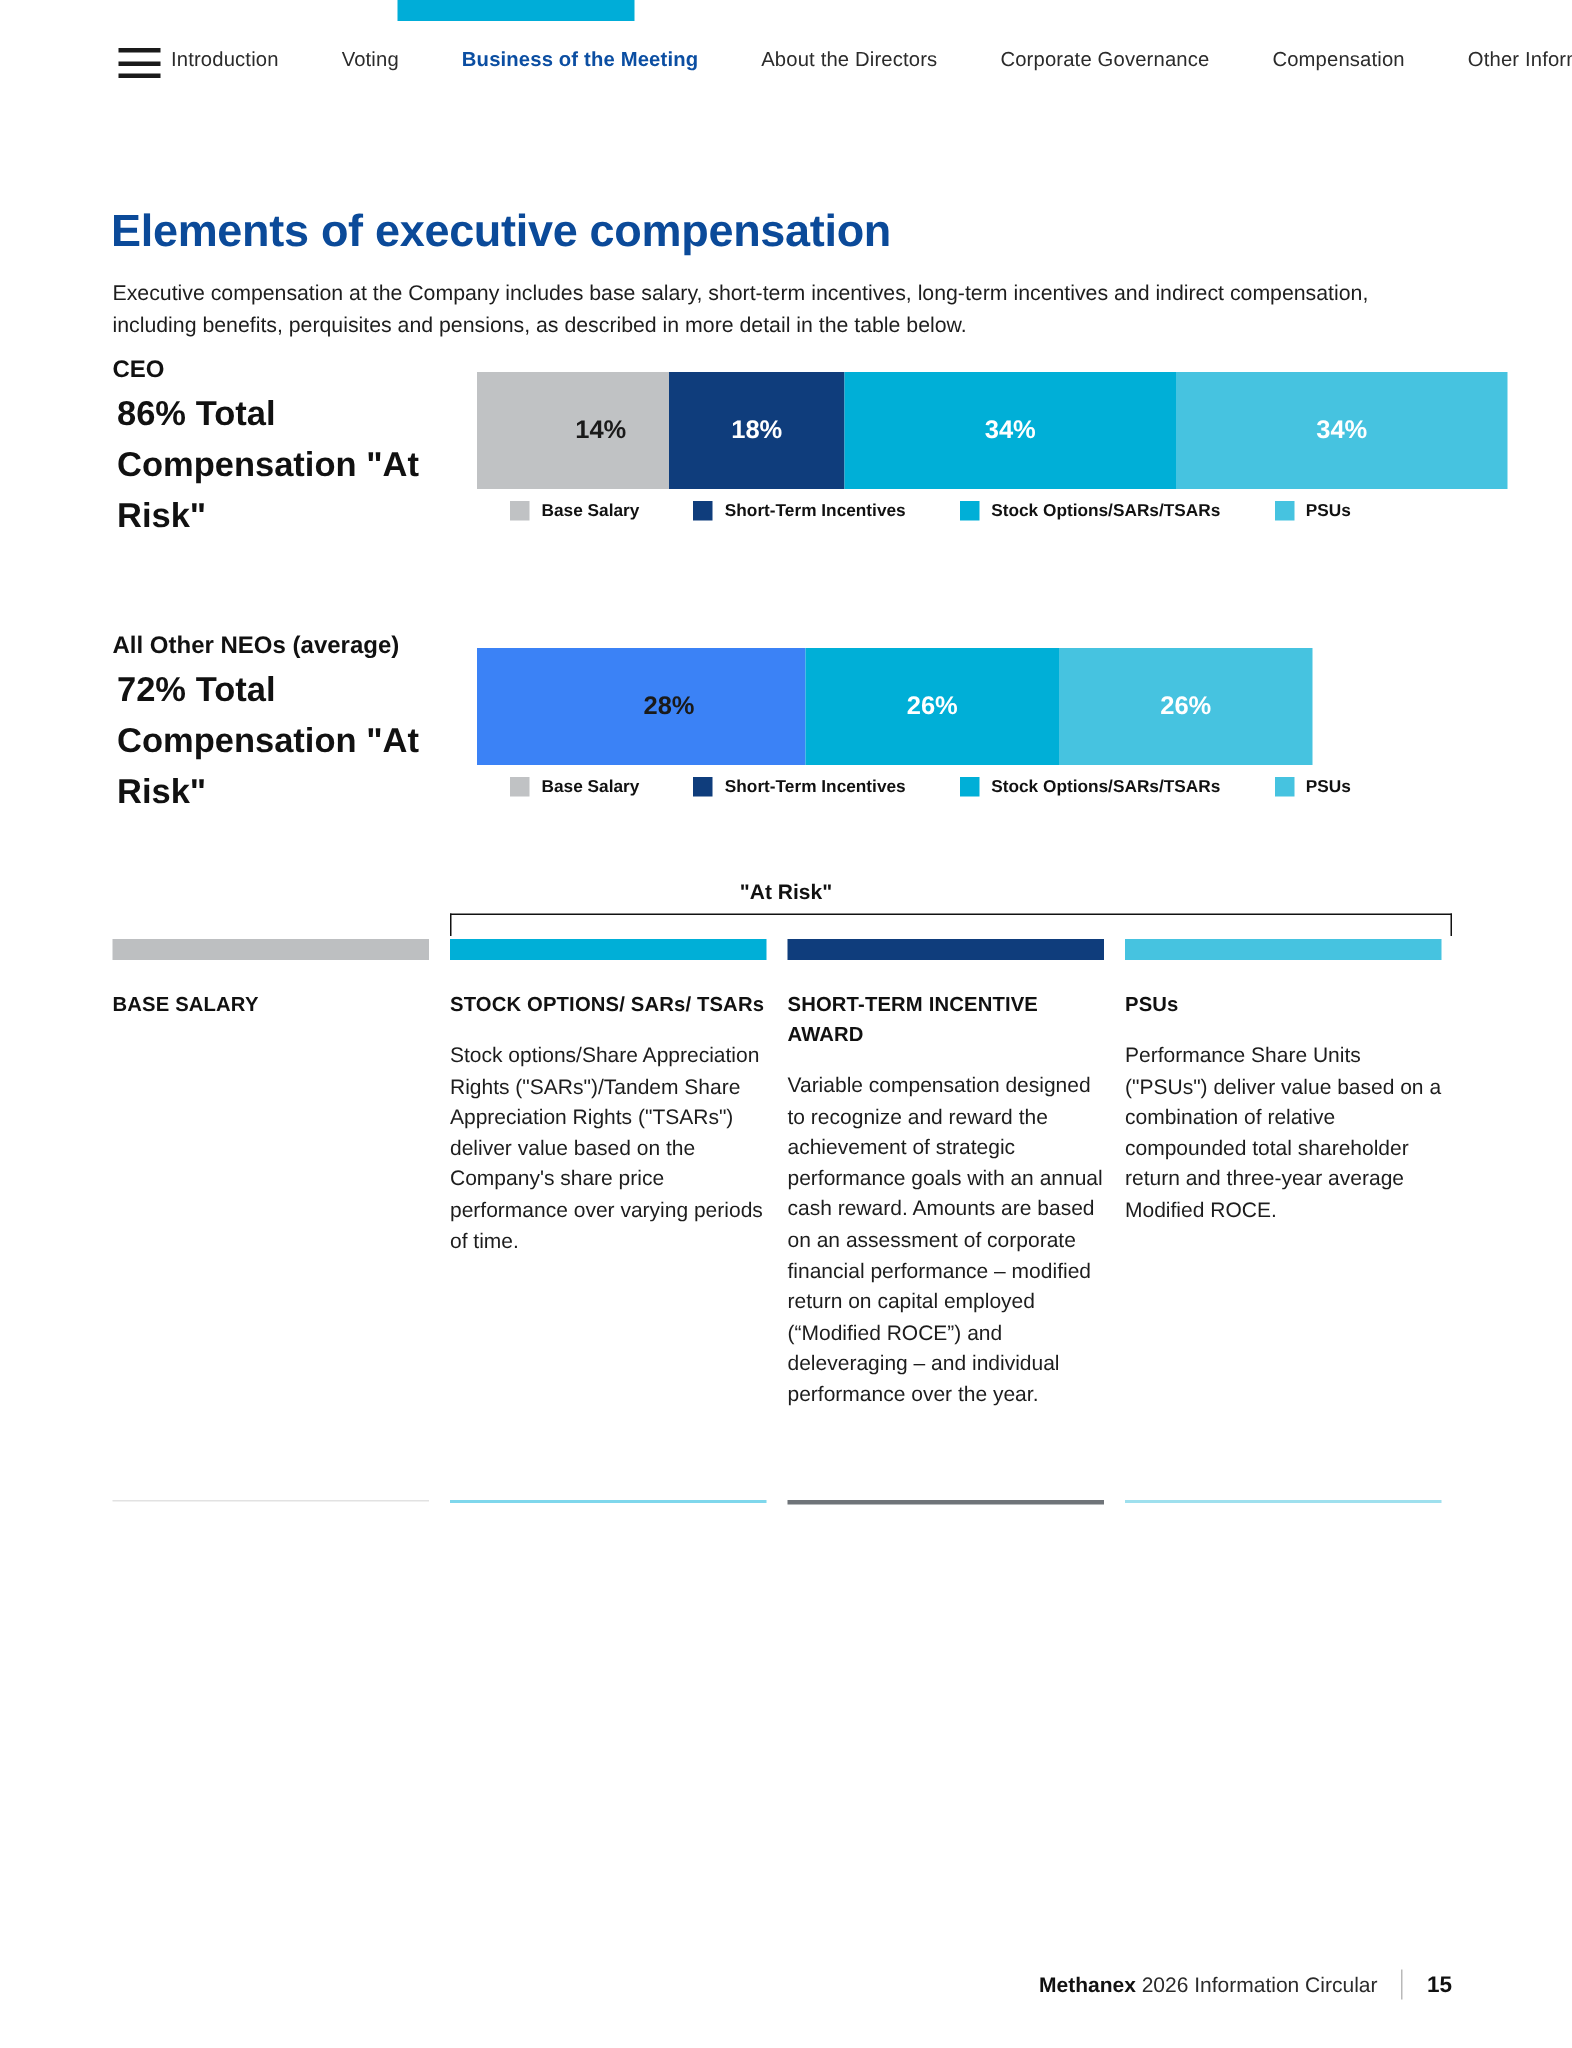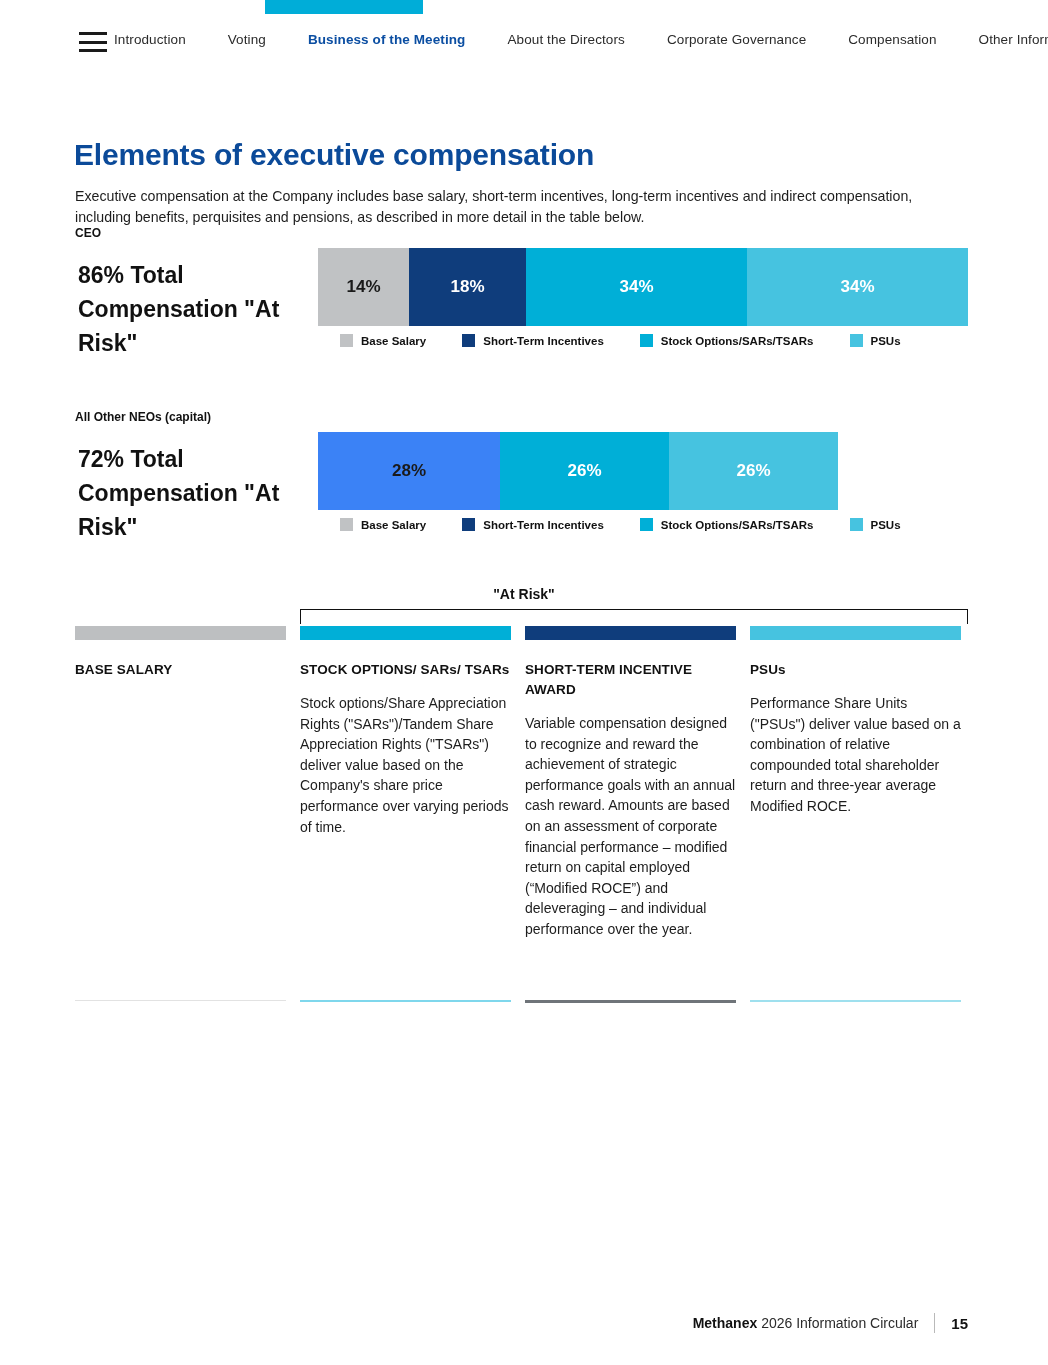--- a/index.html
+++ b/index.html
@@ -88,22 +88,22 @@
     font-size: 14.2px;
     line-height: 21px;
     color: #1d1d1d;
   }
 
   
   .chart-block { position: absolute; left: 0; width: 1048px; }
   .group-label {
     position: absolute;
     left: 75px;
-    top: 0;
-    font-size: 12px;
+    top: 12px;
+    font-size: 16px;
     font-weight: bold;
     color: #111;
   }
   .headline {
     position: absolute;
     left: 78px;
     top: 32px;
     width: 225px;
     font-size: 23px;
     font-weight: bold;
@@ -119,21 +119,21 @@
     display: flex;
   }
   .seg {
     display: flex;
     align-items: center;
     justify-content: center;
     font-size: 17px;
     font-weight: bold;
     color: #ffffff;
   }
-  .seg.grey { color: #1a1a1a; }
+  .seg.grey { color: #1a1a1a; padding-left: 37px; }
 
   .legend {
     position: absolute;
     left: 340px;
     top: 108px;
     width: 630px;
     display: flex;
     align-items: center;
   }
   .legend-item {
@@ -289,21 +289,21 @@
       <span class="legend-label">Stock Options/SARs/TSARs</span>
     </div>
     <div class="legend-item">
       <span class="legend-swatch" style="background: rgb(70, 195, 224);"></span>
       <span class="legend-label">PSUs</span>
     </div>
   </div>
 </div>
 
 <div class="chart-block" style="top:410px;">
-  <div class="group-label">All Other NEOs (capital)</div>
+  <div class="group-label">All Other NEOs (average)</div>
   <div class="headline">72% Total Compensation "At Risk"</div>
 
   <div class="stacked-bar">
     <div class="seg grey" style="flex: 0 0 28%; background: #3b82f6; color: rgb(26, 26, 26);">28%</div>
     <div class="seg" style="flex: 0 0 26%; background: rgb(0, 175, 215); color: rgb(255, 255, 255);">26%</div>
     <div class="seg" style="flex: 0 0 26%; background: rgb(70, 195, 224); color: rgb(255, 255, 255);">26%</div>
   </div>
 
   <div class="legend">
     <div class="legend-item" style="margin-right:36px;">

